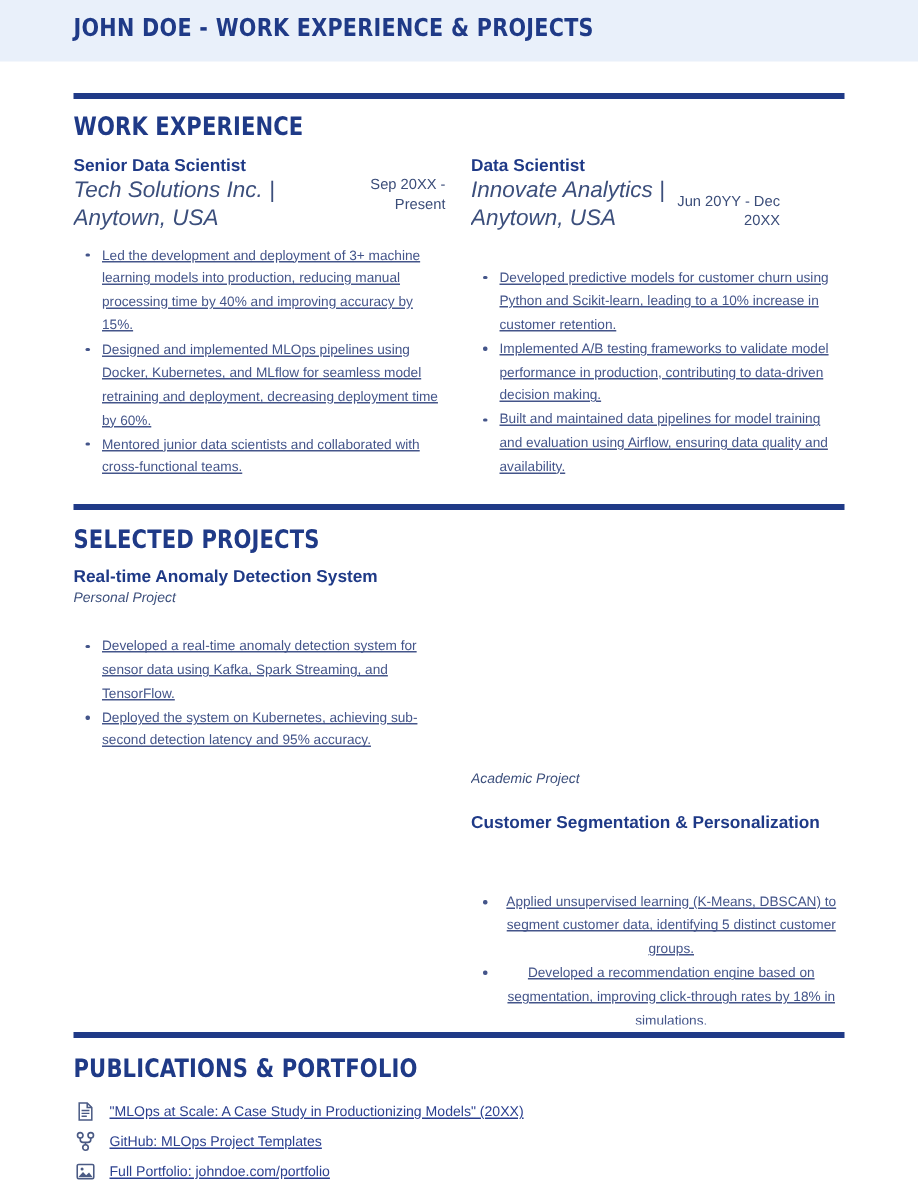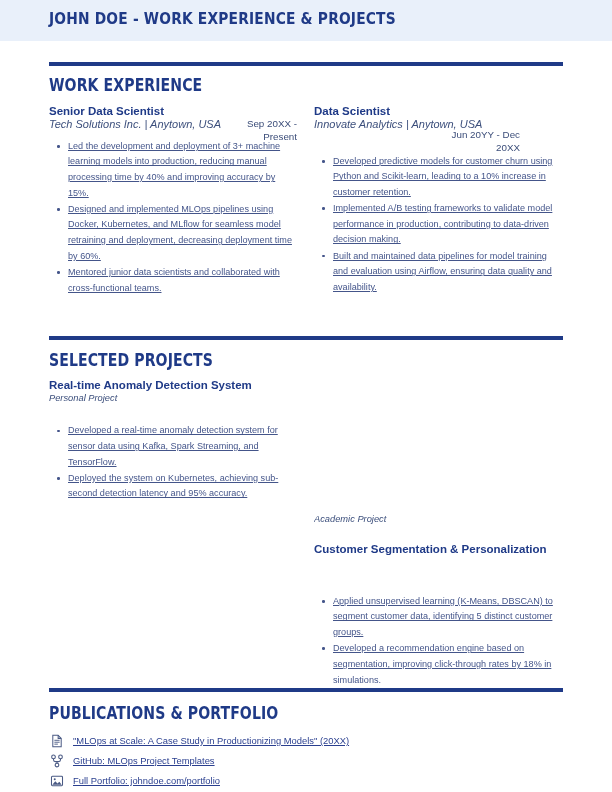--- a/index.html
+++ b/index.html
@@ -47,21 +47,21 @@
   .col-left{left:49px;}
   .col-right{left:314px;}
 
   .exp-block{position:relative;}
 
   .job-title{
     font-weight:bold;font-size:11.5px;color:#1f3a87;
     line-height:1.22;margin:0;
   }
   .job-company{
-    font-style:italic;font-size:11px;color:#3c4f7c;
+    font-style:italic;font-size:15px;color:#3c4f7c;
     line-height:1.25;margin:0;padding-right:60px;
   }
   .job-date{
     position:absolute;right:0;top:13px;width:86px;
     text-align:right;font-size:9.8px;color:#3b4d79;line-height:1.35;
   }
   .job-date.rightcol{top:24px;right:42px;}
 
   ul.bullets{
     list-style:none;margin:0;padding:0;
@@ -146,21 +146,21 @@
     <p class="proj-sub">Personal Project</p>
     <ul class="bullets" style="margin-top:19px;">
       <li>Developed a real-time anomaly detection system for sensor data using Kafka, Spark Streaming, and TensorFlow.</li>
       <li>Deployed the system on Kubernetes, achieving sub-second detection latency and 95% accuracy.</li>
     </ul>
   </div>
 
   <div class="col col-right clip" style="top:498px;height:185px;">
     <p class="proj-sub" style="position:absolute;top:16px;left:0;">Academic Project</p>
     <p class="proj-title" style="position:relative;margin-top:45px;">Customer Segmentation &amp; Personalization</p>
-    <ul class="bullets" style="margin-top:37px;">
+    <ul class="bullets" style="margin-top:37px;text-align:center;">
       <li>Applied unsupervised learning (K-Means, DBSCAN) to segment customer data, identifying 5 distinct customer groups.</li>
       <li>Developed a recommendation engine based on segmentation, improving click-through rates by 18% in simulations.</li>
       <li>Utilized AWS S3 for data storage and processing pipelines.</li>
     </ul>
   </div>
 
   <div class="rule r3"></div>
   <div class="section-title st-pub">PUBLICATIONS &amp; PORTFOLIO</div>
 
   <div class="pub-list">

